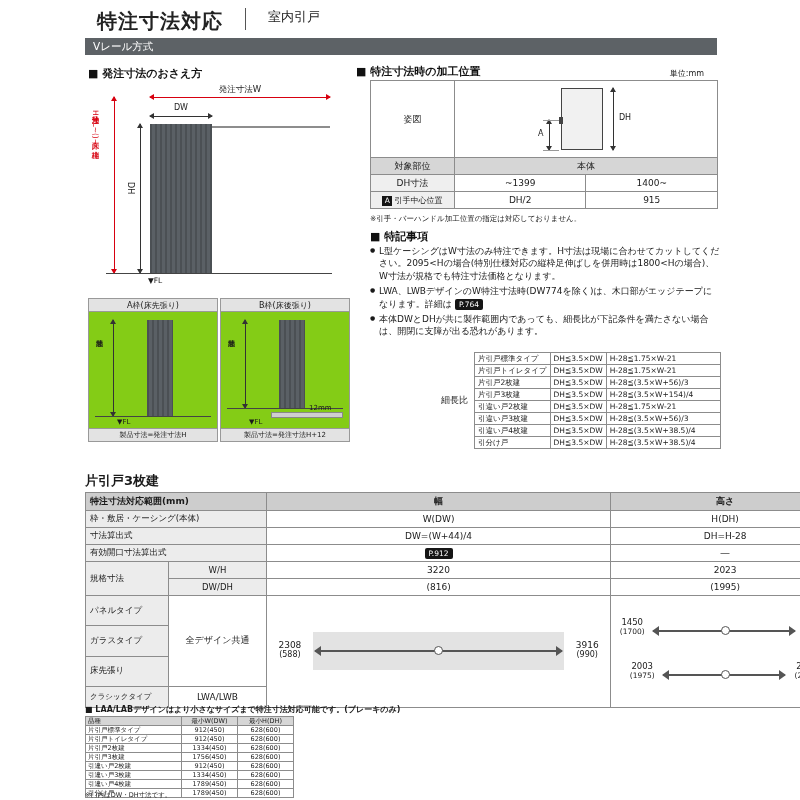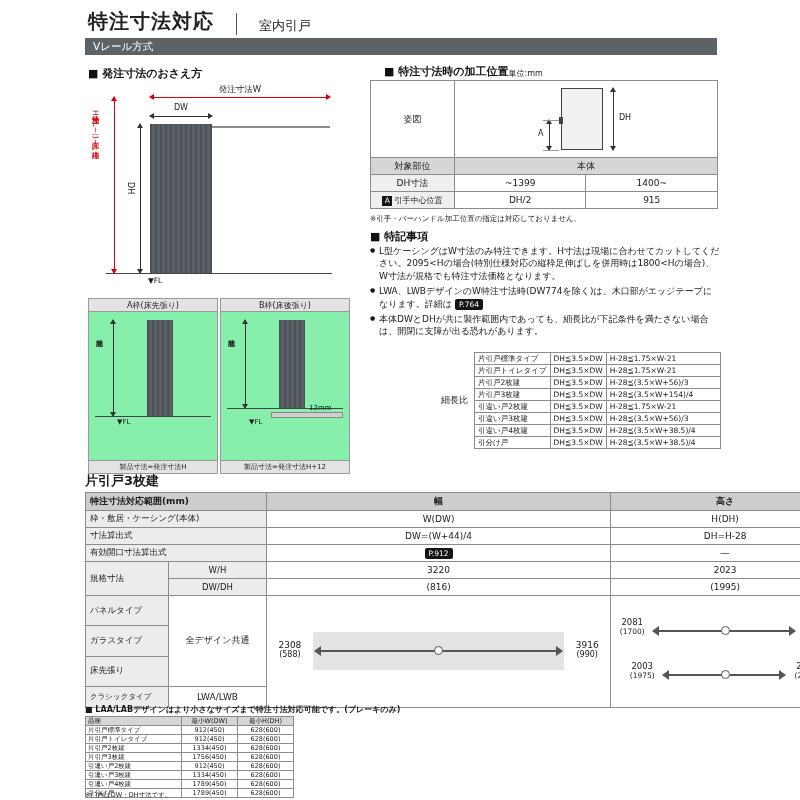--- a/index.html
+++ b/index.html
@@ -28,30 +28,30 @@
   .arr-v.redl::after{border-top-color:#d7000f;}
   .arr-thick{position:absolute;height:2px;background:#555;}
   .arr-thick::before,.arr-thick::after{content:"";position:absolute;top:-4px;width:0;height:0;border-top:5px solid transparent;border-bottom:5px solid transparent;}
   .arr-thick::before{left:-1px;border-right:7px solid #555;}
   .arr-thick::after{right:-1px;border-left:7px solid #555;}
   .node{position:absolute;width:9px;height:9px;background:#fff;border:1.5px solid #555;border-radius:50%;}
   
   .badge{display:inline-block;background:#151515;color:#fff;font-size:7.5px;line-height:11px;padding:0 4px;border-radius:2px;vertical-align:middle;}
   .abadge{display:inline-block;background:#151515;color:#fff;width:10px;font-size:7.5px;line-height:10px;text-align:center;margin-right:2px;}
   
-  .header{position:absolute;left:88px;top:8px;display:flex;align-items:flex-end;}
+  .header{position:absolute;left:97px;top:8px;display:flex;align-items:flex-start;}
   .title{font-size:20px;font-weight:bold;letter-spacing:1px;color:#222;}
   .title-divider{width:1px;height:22px;background:#555;margin:0 22px;}
   .subtitle{font-size:13px;color:#222;}
   .rail-bar{position:absolute;left:85px;top:38px;width:632px;height:17px;background:#5d6266;color:#fff;font-size:10.5px;line-height:17px;padding-left:8px;}
   
   .frames{position:absolute;left:88px;top:298px;width:262px;display:flex;gap:2px;}
   .frame{width:130px;}
   .frame-title{height:14px;background:#e3e3e3;border:1px solid #999;font-size:8px;text-align:center;line-height:13px;}
-  .frame-body{position:relative;height:148px;border-left:1px solid #999;border-right:1px solid #999;background:#86efac;}
+  .frame-body{position:relative;height:116px;border-left:1px solid #999;border-right:1px solid #999;background:#84cc16;}
   .frame-formula{height:14px;background:#e3e3e3;border:1px solid #999;font-size:7px;text-align:center;line-height:13px;}
   
   table{border-collapse:collapse;}
   td,th{border:1px solid #8c8c8c;font-weight:normal;}
   .mach-tbl{width:348px;font-size:9px;}
   .mach-tbl th{background:#d6d6d6;height:17px;text-align:center;}
   .mach-tbl td{height:17px;text-align:center;}
   .fig-cell{padding:0;}
   .sl-tbl td{font-size:7.5px;height:11px;line-height:11px;padding:0 3px;white-space:nowrap;}
   .sl-name{font-size:7px;width:70px;}
@@ -125,21 +125,21 @@
         <div class="door abs" style="left:58px;top:8px;width:26px;height:88px"></div>
         <div class="abs" style="left:6px;top:96px;width:116px;height:1px;background:#444"></div>
         <div class="abs" style="left:50px;top:100px;width:72px;height:6px;background:#cfcfcf;border:1px solid #888"></div>
         <div class="abs" style="left:88px;top:92px;font-size:7px">12mm</div>
         <div class="abs" style="left:28px;top:106px;font-size:7px">▼FL</div>
       </div>
       <div class="frame-formula">製品寸法=発注寸法H+12</div>
     </div>
   </div>
 
-  <div class="abs" style="left:384px;top:64px;width:348px;display:flex;align-items:flex-end">
+  <div class="abs" style="left:356px;top:64px;width:348px;display:flex;justify-content:space-between;align-items:flex-end">
     <div class="sec-heading">■ 特注寸法時の加工位置</div>
     <div style="font-size:8px">単位:mm</div>
   </div>
 
   <table class="mach-tbl abs" style="left:370px;top:80px">
     <colgroup>
         <col style="width:84px">
         <col style="width:132px">
         <col style="width:132px">
       </colgroup>
@@ -287,21 +287,21 @@
           </div>
           <div class="rng" style="right:2px;top:44px;width:42px">
             <span class="main">3916</span>
             <span class="sub">(990)</span>
           </div>
         </div>
       </td>
       <td rowspan="4" class="diag">
         <div class="diag-fill">
           <div class="rng" style="left:2px;top:22px;width:38px">
-            <span class="main" style="font-size:8.5px">2081</span>
+            <span class="main" style="font-size:8.5px">1450</span>
             <span class="sub" style="font-size:7.5px">(1700)</span>
           </div>
           <div class="arr-thick" style="left:42px;right:44px;top:34px"></div>
           <div class="node" style="left:calc(50% - 4.5px);top:30px"></div>
           <div class="rng" style="right:2px;top:22px;width:40px">
             <span class="main" style="font-size:8.5px">2425</span>
             <span class="sub" style="font-size:7.5px">(2397)</span>
           </div>
           <div class="rng" style="left:12px;top:66px;width:38px">
             <span class="main" style="font-size:8.5px">2003</span>

